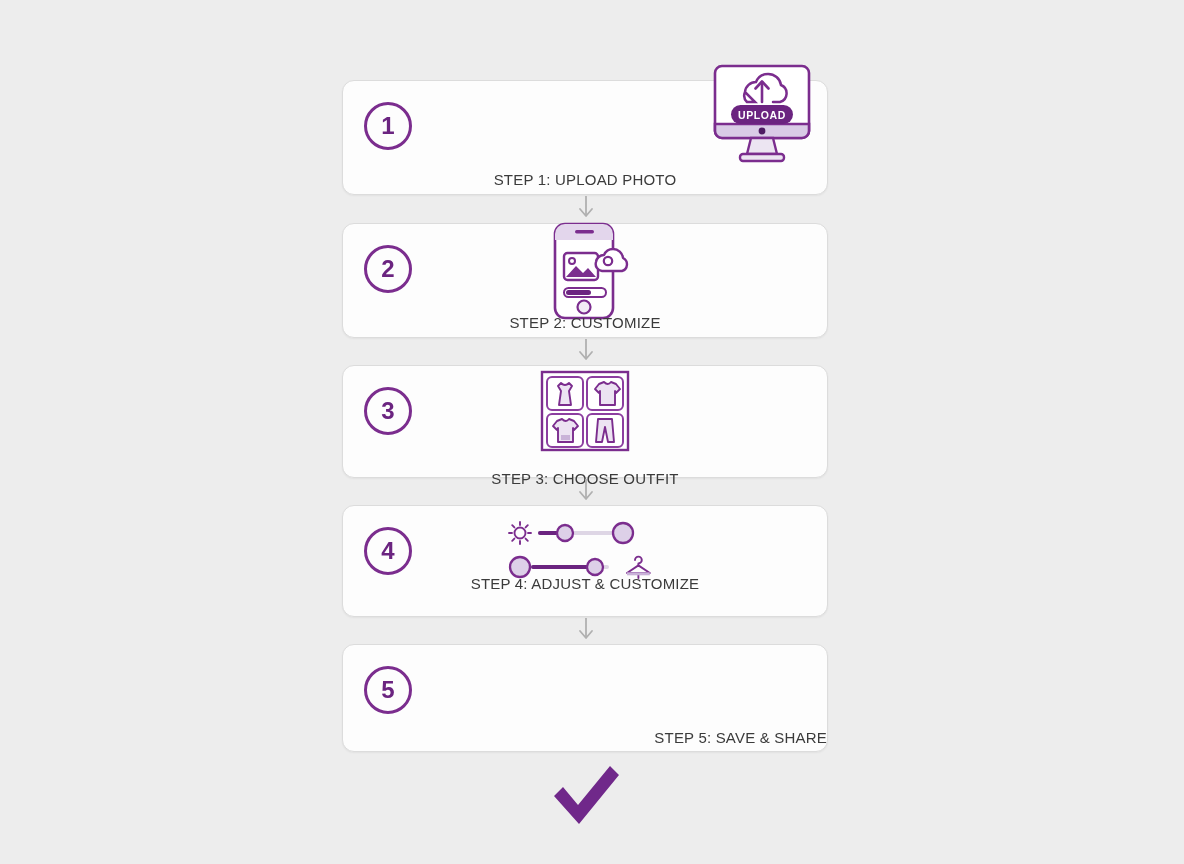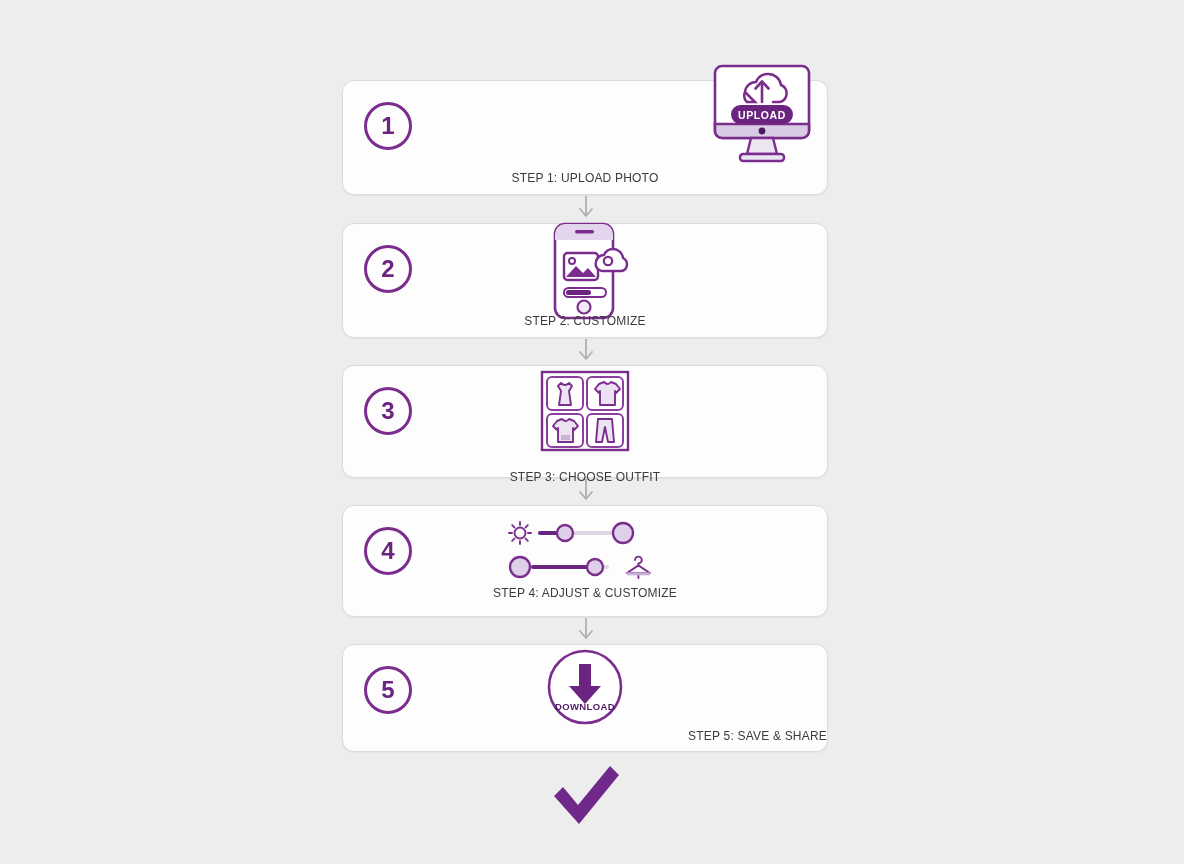--- a/index.html
+++ b/index.html
@@ -54,21 +54,21 @@
     right: 0;
     display: flex;
     justify-content: center;
     align-items: flex-end;
   }
   .step-label {
     position: absolute;
     left: 0;
     right: 0;
     text-align: center;
-    font-size: 12px;
+    font-size: 15px;
     color: #3b3b3b;
     letter-spacing: 0.2px;
   }
   .arrow {
     position: absolute;
     left: 0;
     width: 488px;
     display: flex;
     justify-content: center;
   }
@@ -217,40 +217,33 @@
         <circle cx="90" cy="56" r="8" fill="#ddd0e8" stroke="#7b2d8e" stroke-width="2.3"></circle>
         <g stroke="#7b2d8e" stroke-width="1.9" fill="none" stroke-linecap="round" stroke-linejoin="round">
           <path d="M130 49 a3.4 3.4 0 1 1 3.4 3.4 v2"></path>
           <path d="M133.4 54.4 L122 62 h22.8 z"></path>
           <line x1="133.4" y1="62" x2="133.4" y2="67"></line>
         </g>
         <line x1="122" y1="62.8" x2="144.8" y2="62.8" stroke="#c9b2d8" stroke-width="3"></line>
       </svg>
     </div>
 
-    <div class="step-label" style="top:80px;">STEP 4: ADJUST &amp; CUSTOMIZE</div>
+    <div class="step-label" style="top:69px;">STEP 4: ADJUST &amp; CUSTOMIZE</div>
   </div>
 
   <div class="arrow" style="top:615px;">
     <svg width="24" height="28" viewBox="0 0 24 28">
       <line x1="12" y1="3" x2="12" y2="22" stroke="#b0b0b0" stroke-width="1.8"></line>
       <path d="M6 16 L12 23 L18 16" fill="none" stroke="#b0b0b0" stroke-width="1.8" stroke-linecap="round" stroke-linejoin="round"></path>
     </svg>
   </div>
 
   <div class="step-card" style="top:644px; height:108px;">
     <div class="badge">5</div>
 
-    <div class="icon-wrap" style="top:3px; height:78px;">
-      <svg width="78" height="78" viewBox="0 0 78 78">
-        <circle cx="39" cy="39" r="36" fill="#ffffff" stroke="#7b2d8e" stroke-width="2.6"></circle>
-        <path d="M33 16 h12 v22 h10 l-16 18 l-16 -18 h10 z" fill="#6b2480"></path>
-        <text x="39" y="62" text-anchor="middle" fill="#4e1b63" font-family="Liberation Sans, sans-serif" font-size="9.5" font-weight="bold" letter-spacing="0.4">DOWNLOAD</text>
-      </svg>
-    </div>
 
     <div class="step-label" style="top:84px;text-align:right;">STEP 5: SAVE &amp; SHARE</div>
   </div>
 
   <div class="check" style="top:762px;">
     <svg width="76" height="66" viewBox="0 0 76 66">
       <path d="M6 34 L15 25 L30 43 L62 4 L71 13 L31 62 z" fill="#70288a"></path>
     </svg>
   </div>
 

